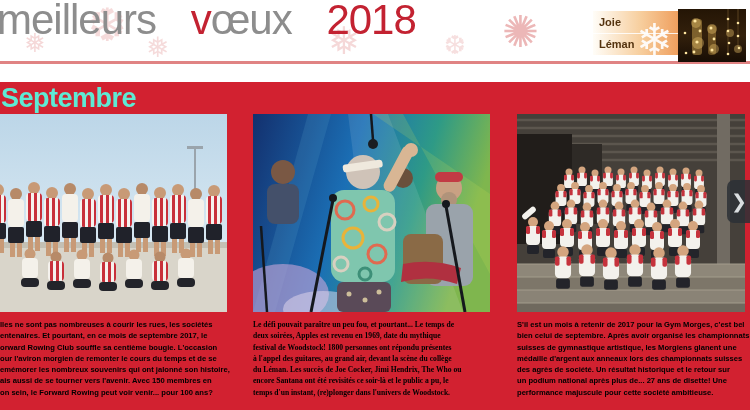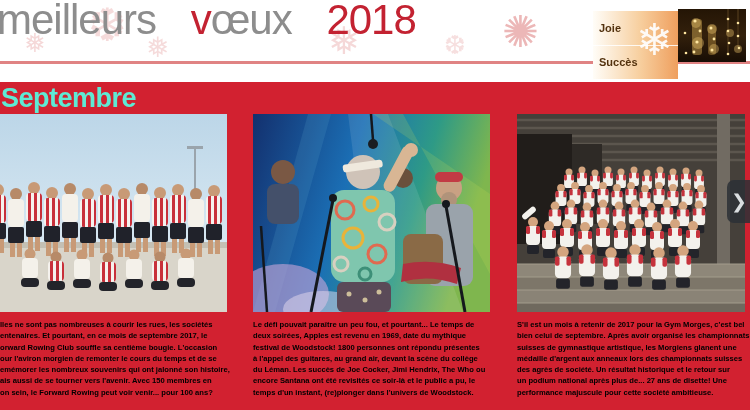--- a/index.html
+++ b/index.html
@@ -16,21 +16,21 @@
 
   .flake{position:absolute;color:#edb9b9;pointer-events:none;line-height:1;}
   .flake.f1{left:24px;top:30px;font-size:26px;opacity:.55;}
   .flake.f2{left:88px;top:2px;font-size:46px;opacity:.5;}
   .flake.f3{left:146px;top:34px;font-size:28px;opacity:.5;}
   .flake.f4{left:328px;top:22px;font-size:38px;opacity:.55;}
   .flake.f5{left:444px;top:32px;font-size:26px;opacity:.45;}
   .flake.f6{left:502px;top:10px;font-size:44px;opacity:.8;color:#e8a6a6;}
   .flake.f7{left:636px;top:18px;font-size:44px;opacity:.92;color:#ffffff;z-index:5;}
 
-  .wishes-box{position:absolute;left:593px;top:11px;width:85px;height:68px;
+  .wishes-box{position:absolute;left:593px;top:11px;width:85px;height:44px;
       background:linear-gradient(90deg,#fffdf8 0%,#f7cf9f 55%,#ef9f5e 100%);
       display:flex;flex-direction:column;z-index:2;}
   .wish-row{flex:1;display:flex;align-items:center;padding-left:6px;
       border-bottom:1.5px solid rgba(255,255,255,.85);
       font-size:11px;font-weight:700;color:#54330f;}
   .wish-row:last-child{border-bottom:none;}
 
   .candle-photo{position:absolute;left:678px;top:9px;width:68px;height:53px;z-index:1;}
 
   
@@ -41,21 +41,21 @@
   .photo{position:absolute;top:32px;height:198px;overflow:hidden;}
   .photo svg{display:block;}
   .photo.p1{left:-10px;width:237px;}
   .photo.p2{left:253px;width:237px;}
   .photo.p3{left:517px;width:228px;}
 
   .article{position:absolute;top:237px;color:#000000;}
   .article .art-line{white-space:nowrap;font-size:8px;font-weight:700;line-height:11.3px;
       transform:scaleX(.95);transform-origin:0 0;}
   .article.a1{left:0;width:237px;overflow:hidden;}
-  .article.a2{left:253px;width:237px;overflow:hidden;}
+  .article.a2{left:253px;width:237px;overflow:hidden;font-family:Liberation Serif, serif;}
   .article.a3{left:517px;width:250px;}
 
   .next-btn{position:absolute;left:727px;top:98px;width:30px;height:43px;
       background:rgba(43,48,54,.85);border-radius:7px;display:flex;align-items:center;
       cursor:pointer;}
   .next-btn .chev{font-size:19px;color:#d9dde0;padding-left:4px;}
 </style>
 </head>
 <body>
 
@@ -66,21 +66,21 @@
     <span class="flake f2">❆</span>
     <span class="flake f3">❅</span>
     <span class="flake f4">❅</span>
     <span class="flake f5">❆</span>
     <span class="flake f6">✺</span>
 
     <div class="masthead-title"><span>meilleurs</span> <span class="accent">v</span><span>œux</span> <span class="accent">2018</span></div>
 
     <div class="wishes-box">
       <div class="wish-row">Joie</div>
-      <div class="wish-row">Succès</div>
+      <div class="wish-row">Léman</div>
     </div>
     <span class="flake f7">❄</span>
 
     <div class="candle-photo">
       <svg width="68" height="53" viewBox="0 0 68 53">
         <defs>
           <linearGradient id="cbg" x1="0" y1="0" x2="0" y2="1">
             <stop offset="0" stop-color="#241505"></stop>
               <stop offset=".5" stop-color="#33200c"></stop>
               <stop offset="1" stop-color="#170d04"></stop>

